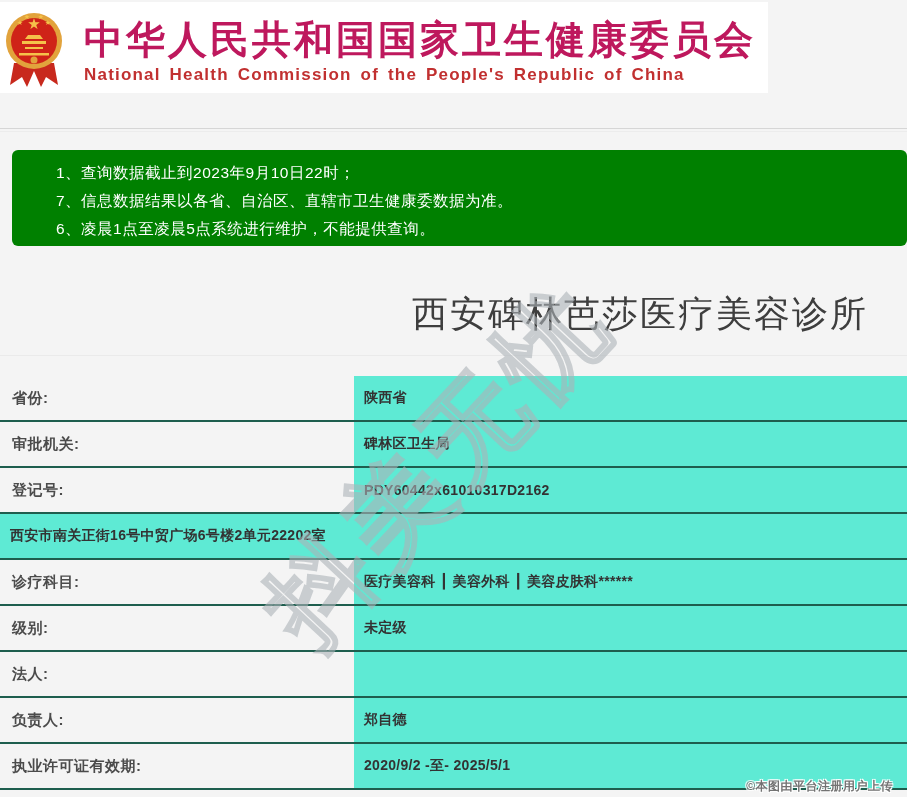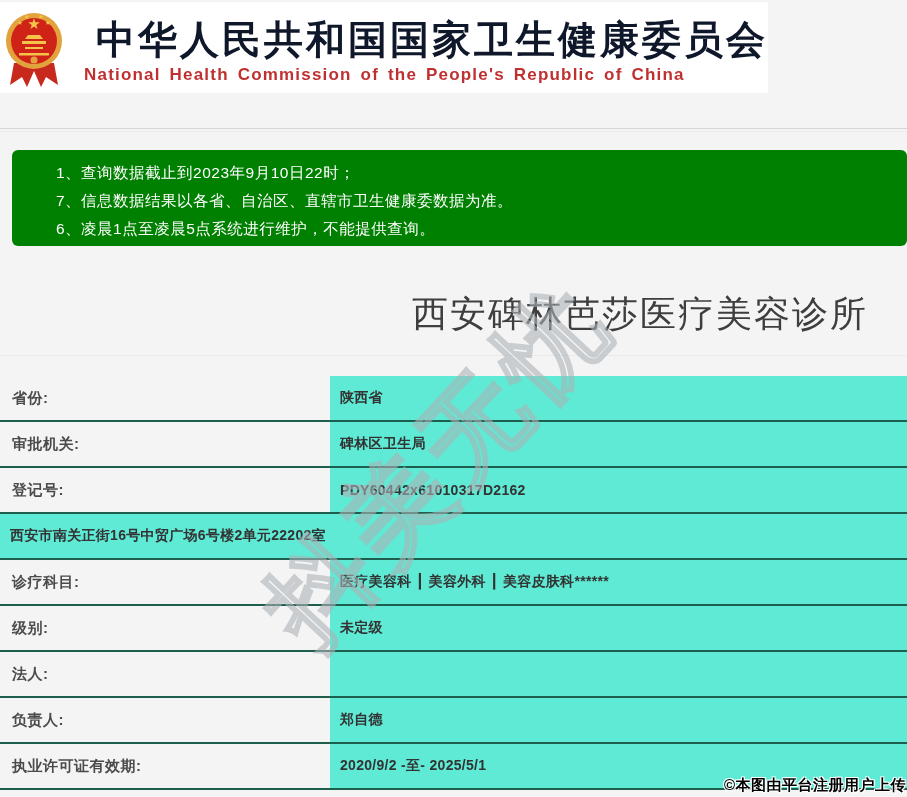--- a/index.html
+++ b/index.html
@@ -2,53 +2,53 @@
 <html><head>
 <meta charset="utf-8">
 <style>
   html,body{margin:0;padding:0;}
   body{font-family:"Liberation Sans","DejaVu Sans",sans-serif;}
   #stage{position:relative;width:907px;height:797px;background:#f4f4f4;overflow:hidden;}
 
   
   .banner{position:absolute;left:0;top:2px;width:768px;height:91px;background:#ffffff;}
   .emblem{position:absolute;left:5px;top:5px;width:58px;height:82px;}
-  .title-cn{position:absolute;left:96px;top:16px;font-size:39px;line-height:44px;
-            font-weight:bold;color:#0f172a;letter-spacing:3px;white-space:nowrap;}
+  .title-cn{position:absolute;left:84px;top:16px;font-size:39px;line-height:44px;
+            font-weight:bold;color:#be185d;letter-spacing:3px;white-space:nowrap;}
   .title-en{position:absolute;left:84px;top:63px;font-size:17px;font-weight:bold;color:#c13030;
             letter-spacing:1.2px;word-spacing:3px;white-space:nowrap;}
   .hdr-divider{position:absolute;left:0;top:128px;width:907px;height:1px;background:#d6d6d6;}
   .hdr-divider2{position:absolute;left:0;top:131px;width:907px;height:1px;background:#ececec;}
 
   
   .notice{position:absolute;left:12px;top:150px;width:895px;height:96px;background:#008000;
           border-radius:6px;box-sizing:border-box;padding:9px 0 0 44px;}
   .notice-line{color:#ffffff;font-size:15.5px;line-height:28px;letter-spacing:.5px;white-space:nowrap;}
 
   
   .clinic-title{position:absolute;left:412px;top:290px;font-size:36px;font-weight:500;color:#3e3e3e;
                 letter-spacing:2px;white-space:nowrap;}
   .faint-line{position:absolute;left:0;top:355px;width:907px;height:1px;background:#eaeaea;}
 
   
   .info-table{position:absolute;left:0;top:376px;width:907px;}
-  .row{display:flex;height:46px;box-sizing:border-box;border-bottom:2px solid #1e5e4e;}
+  .row{display:flex;height:46px;box-sizing:border-box;border-bottom:2px solid #1e5e4e;gap:24px;}
   .cell-label{width:330px;box-sizing:border-box;background:#f4f4f4;display:flex;align-items:center;
               padding-left:12px;font-size:15px;font-weight:bold;color:#4b4b4b;letter-spacing:.5px;}
   .cell-value{flex:1;background:#5eead4;display:flex;align-items:center;padding-left:10px;
               font-size:14px;color:#333333;letter-spacing:.3px;font-weight:bold;}
 
   
   .watermark{position:absolute;left:440px;top:465px;transform:translate(-50%,-50%) rotate(-47deg);
              font-size:102px;font-weight:bold;letter-spacing:10px;white-space:nowrap;
              color:transparent;-webkit-text-stroke:2.5px rgba(172,178,183,0.6);
              z-index:6;pointer-events:none;}
 
   
-  .footer-note{position:absolute;right:1px;bottom:2px;font-size:15px;font-weight:bold;color:#000000;
+  .footer-note{position:absolute;right:14px;bottom:2px;font-size:12px;font-weight:bold;color:#737373;
                z-index:10;letter-spacing:.5px;
                text-shadow:-1px -1px 0 #fff,1px -1px 0 #fff,-1px 1px 0 #fff,1px 1px 0 #fff;}
 </style>
 </head>
 <body>
 
 <div id="stage">
 
   <div class="banner">
     <svg class="emblem" viewBox="0 0 58 82" xmlns="http://www.w3.org/2000/svg">

